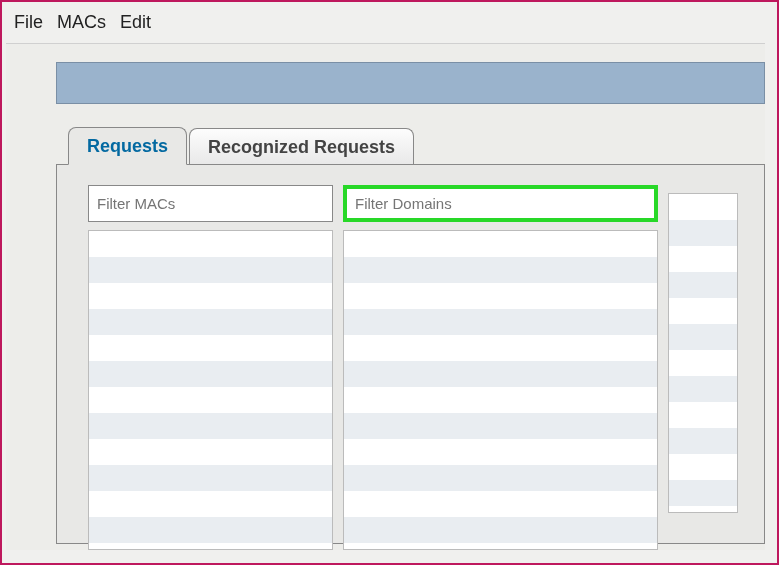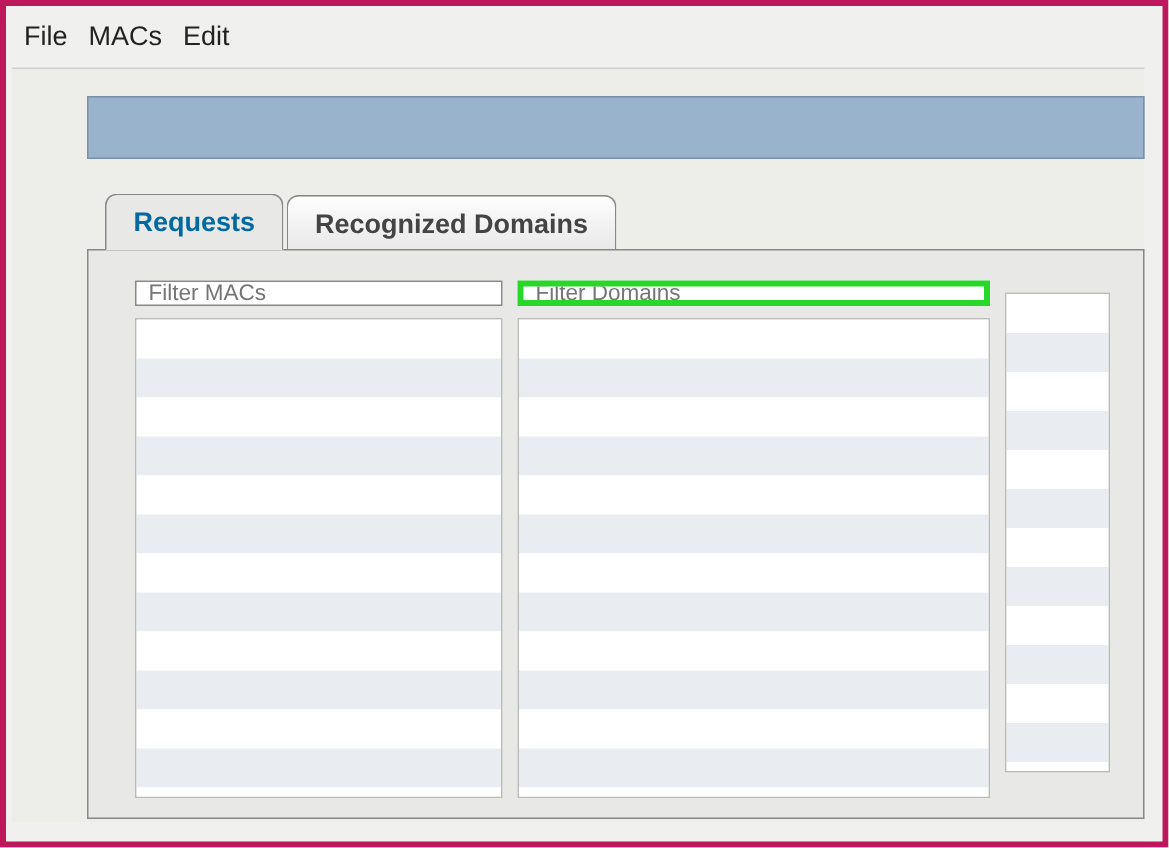--- a/index.html
+++ b/index.html
@@ -4,21 +4,21 @@
   <style>
     * { box-sizing: border-box; margin: 0; padding: 0; }
     body {
       font-family: Arial, Helvetica, sans-serif;
       background: #fff;
       width: 779px;
       height: 565px;
       overflow: hidden;
     }
     .outer-frame {
-      border: 4px solid #be185d;
+      border: 2px solid #be185d;
       width: 779px;
       height: 565px;
       padding: 5px 12px 10px 4px;
       background: #f0f0ee;
     }
     .menu-bar {
       display: flex;
       gap: 14px;
       padding: 5px 8px 10px 8px;
       font-size: 18px;
@@ -81,21 +81,21 @@
       gap: 10px;
     }
     .col {
       display: flex;
       flex-direction: column;
     }
     .col-macs { width: 245px; }
     .col-domains { width: 315px; border-radius: 15px; }
     .col-partial { width: 70px; }
     .filter-input {
-      height: 17px;
+      height: 37px;
       border: 1px solid #888;
       background: #fff;
       font-size: 15px;
       padding: 0 8px;
       color: #a16207;
       font-family: Arial, Helvetica, sans-serif;
       outline: none;
     }
     .col-domains .filter-input {
       border: 4px solid #28d828;
@@ -121,21 +121,21 @@
     <span class="menu-item">File</span>
     <span class="menu-item">MACs</span>
     <span class="menu-item">Edit</span>
   </div>
 
   <div class="content-area">
     <div class="top-banner"></div>
 
     <div class="tabs-container">
       <div class="tab active">Requests</div>
-      <div class="tab inactive">Recognized Domains</div>
+      <div class="tab inactive">Recognized Requests</div>
     </div>
 
     <div class="tab-panel">
       <div class="columns">
 
         <div class="col col-macs">
           <input class="filter-input" type="text" placeholder="Filter MACs" style="">
           <div class="list">
             <div class="row-stripe"></div>
             <div class="row-stripe"></div>

